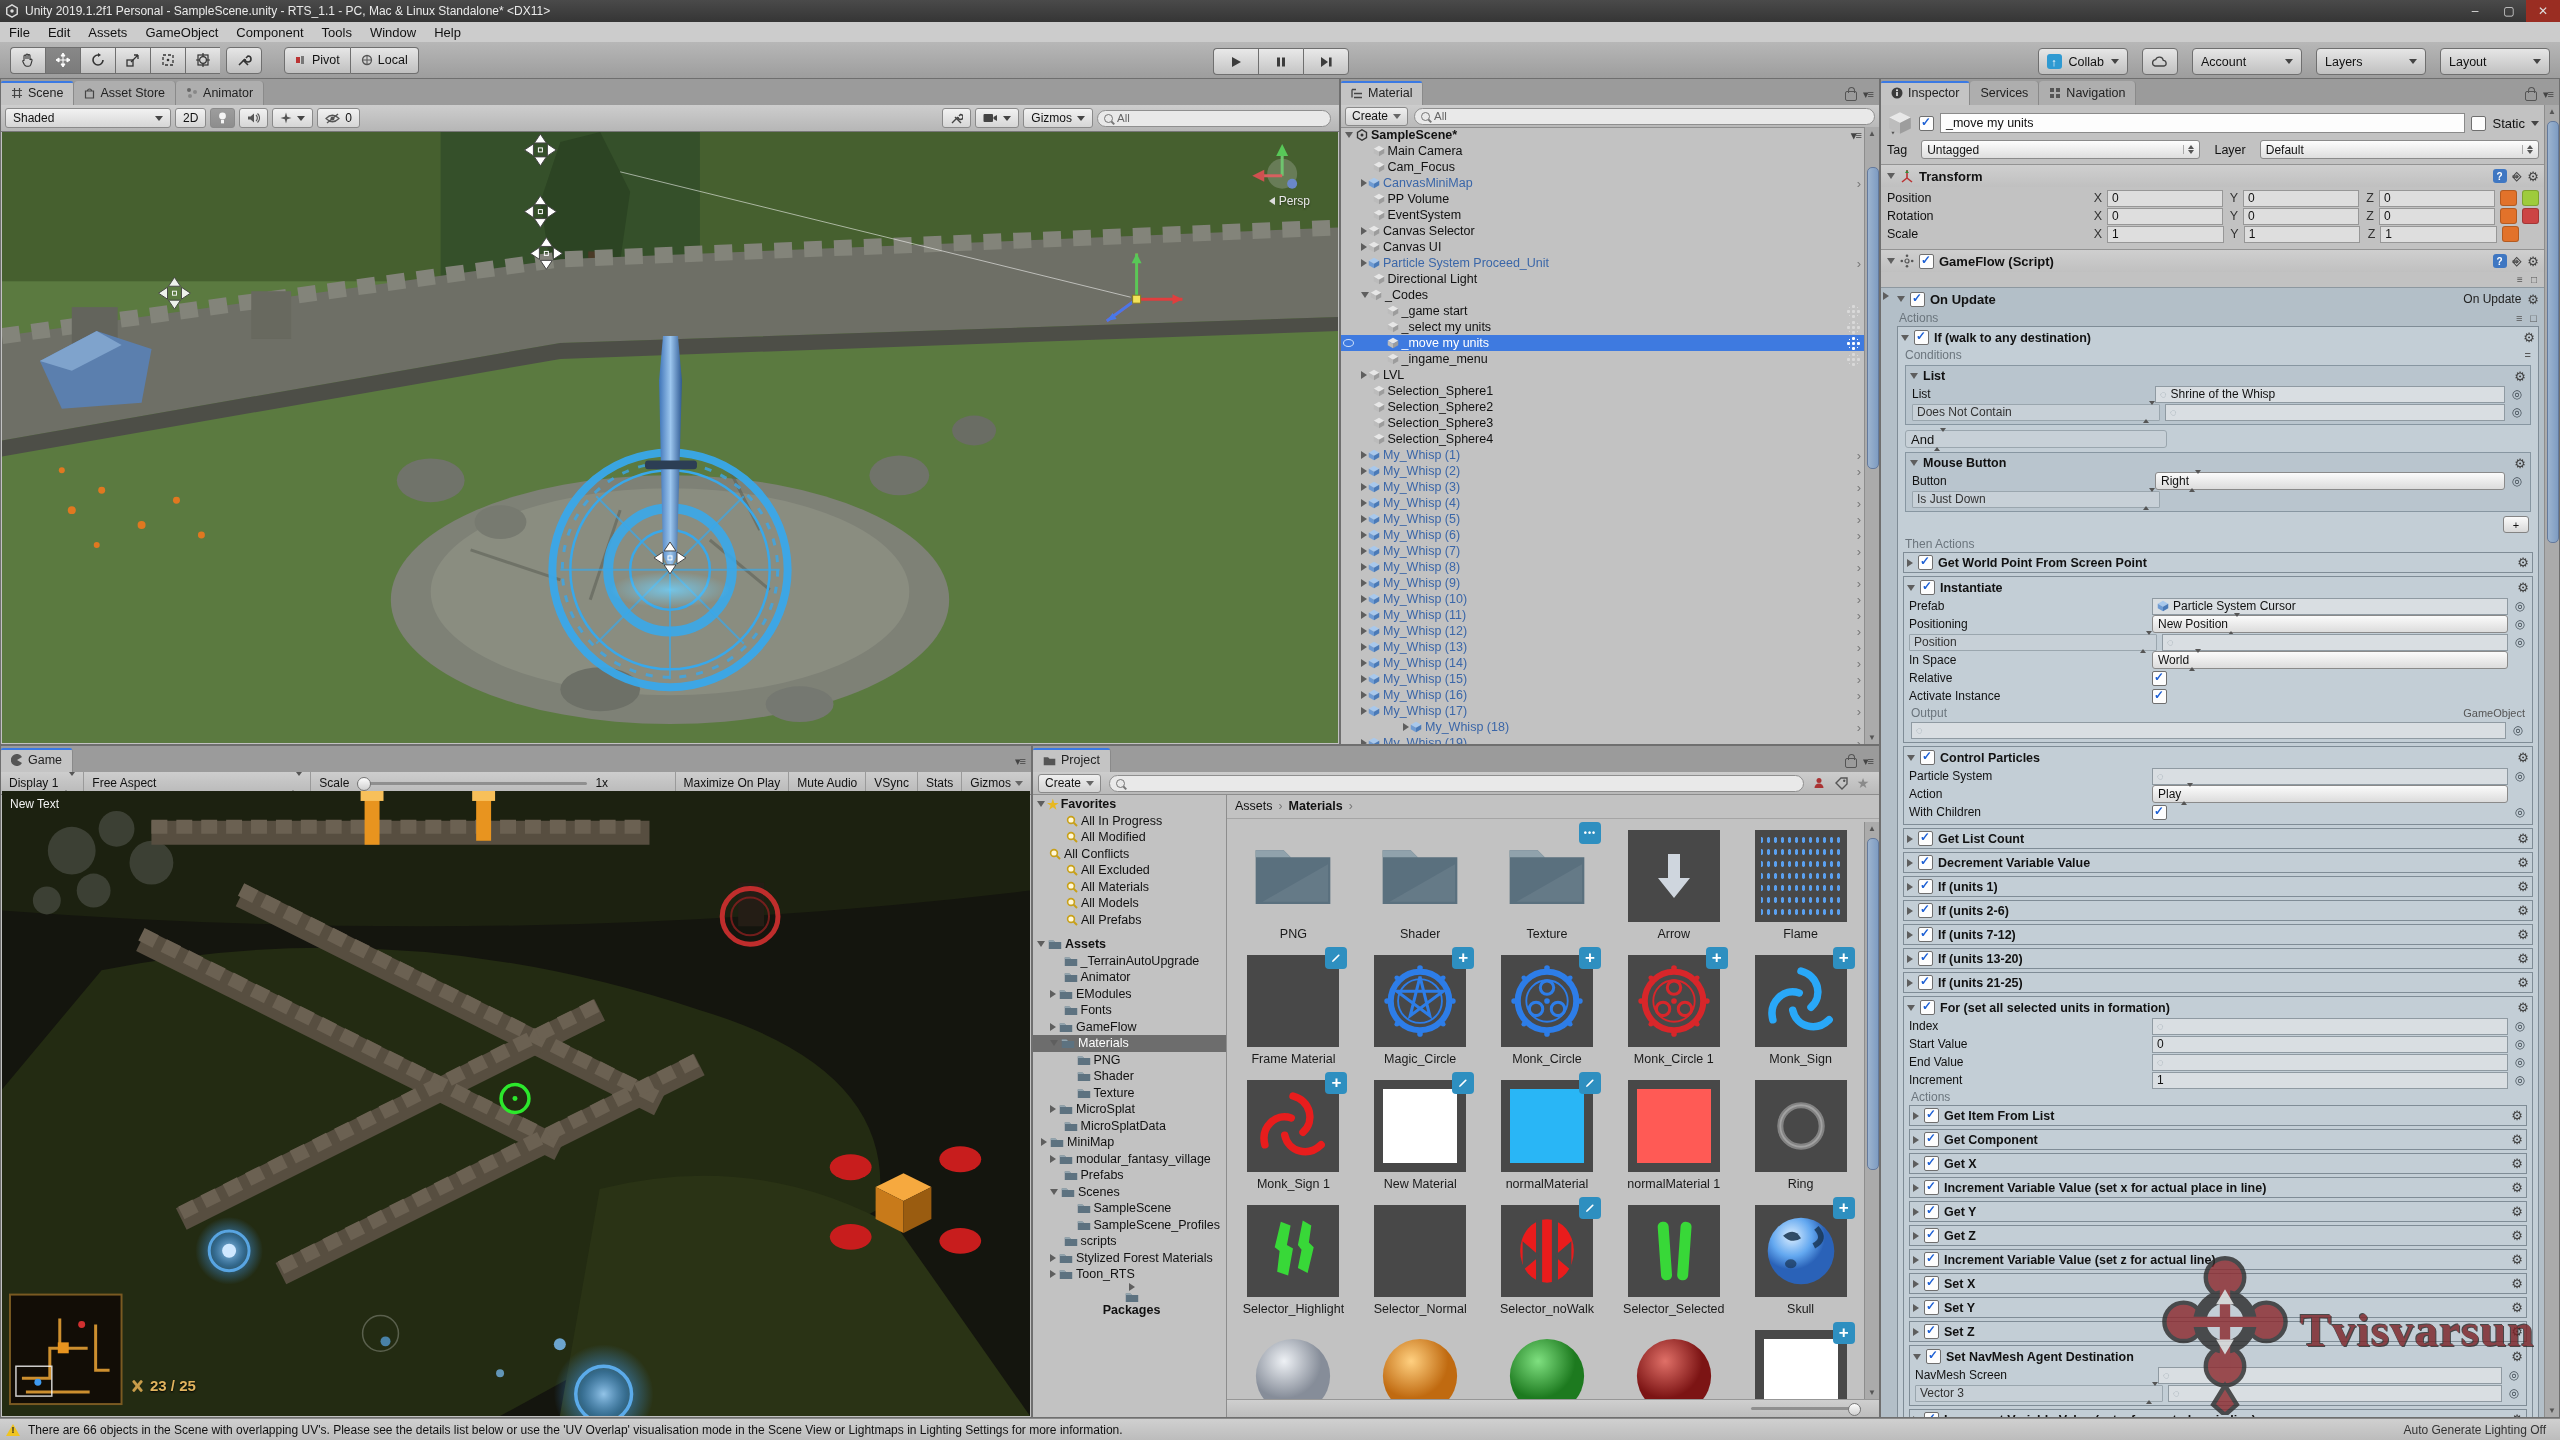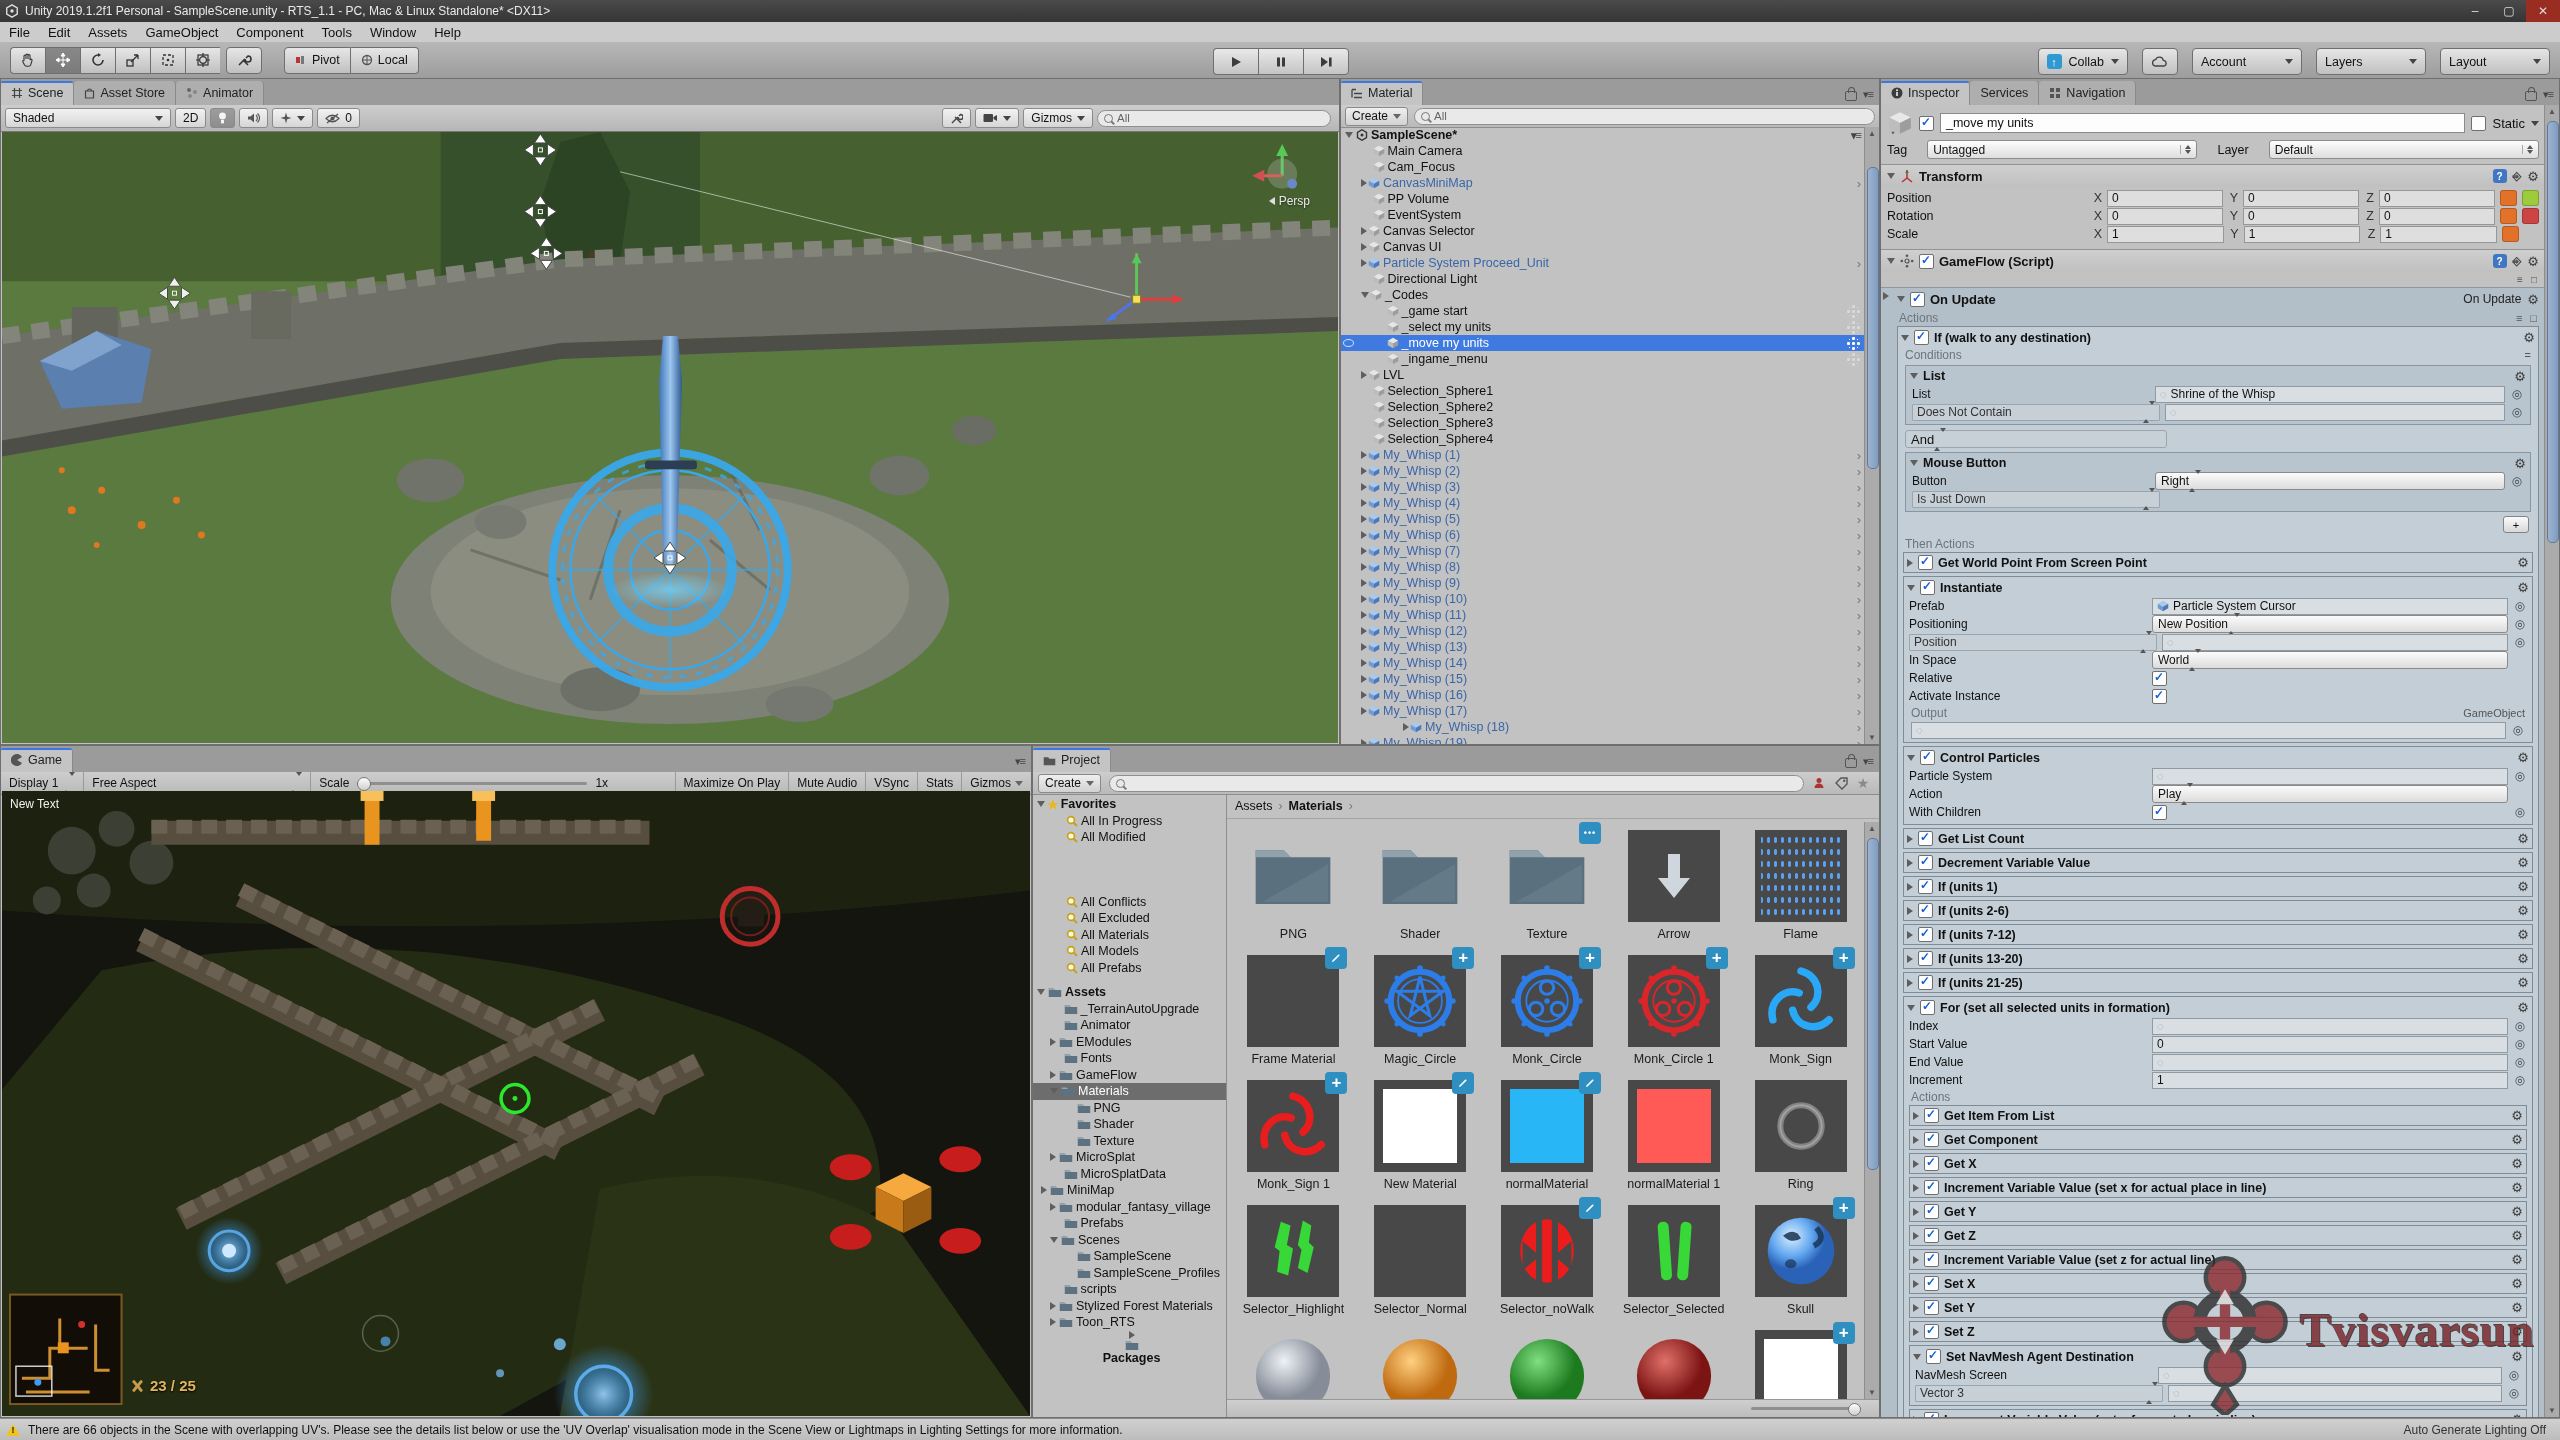--- a/index.html
+++ b/index.html
@@ -143,21 +143,21 @@
              background:linear-gradient(#fdfdfd,#cfcfcf);border:1px solid #777;}
   
   #inspector-panel{left:1880px;top:78px;width:680px;height:1340px;}
   .insp-content{position:absolute;left:0;top:26px;right:14px;bottom:0;overflow:hidden;}
   .go-head{padding:5px 6px 3px 6px;display:flex;align-items:center;gap:6px;}
   .go-cube{width:26px;height:26px;flex:none;}
   .namefield{flex:1;height:18px;background:#fdfdfd;border:1px solid #8a8a8a;display:flex;align-items:center;
              padding:0 5px;font-size:12.5px;}
   .cb{width:13px;height:13px;background:#fdfdfd;border:1px solid #6f6f6f;border-radius:2px;position:relative;flex:none;}
   .cb.on::after{content:"✓";color:#1c5fd4;font-weight:bold;font-size:12px;position:absolute;left:1px;top:-2px;}
-  .tagrow{display:flex;align-items:center;gap:20px;padding:1px 6px 5px 6px;font-size:12.5px;}
+  .tagrow{display:flex;align-items:center;gap:14px;padding:1px 6px 5px 6px;font-size:12.5px;}
   .pill{height:17px;background:linear-gradient(#fdfdfd,#dedede);border:1px solid #8a8a8a;border-radius:3px;
         display:flex;align-items:center;padding:0 5px;font-size:12px;gap:4px;}
   .pill .cap{margin-left:auto;border-left:1px solid #aaa;padding-left:4px;display:flex;flex-direction:column;gap:1px;}
   .upt{width:0;height:0;border-left:3px solid transparent;border-right:3px solid transparent;border-bottom:4px solid #555;}
   .dnt{width:0;height:0;border-left:3px solid transparent;border-right:3px solid transparent;border-top:4px solid #555;}
   .comp-head{height:22px;border-top:1px solid #939393;background:linear-gradient(#cfcfcf,#c0c0c0);
              display:flex;align-items:center;gap:5px;padding:0 6px;font-weight:bold;font-size:13px;}
   .hicons{margin-left:auto;display:flex;gap:6px;align-items:center;}
   .helpic{width:14px;height:14px;background:#3f77c2;border-radius:3px;color:#fff;font-size:10px;font-weight:bold;
           display:flex;align-items:center;justify-content:center;}
@@ -1193,21 +1193,21 @@
           </div>
           <div class="trow" style="padding-left: 30px;">
             <span class="ficon">
               <svg width="12" height="12" viewBox="0 0 12 12">
                 <circle cx="5" cy="5" r="3.4" fill="#fff8d8" stroke="#c8a018" stroke-width="1.6"></circle>
                 <path d="M7.6 7.6 L11 11" stroke="#c8a018" stroke-width="2"></path>
               </svg>
             </span>
             <span>All Modified</span>
           </div>
-          <div class="trow" style="padding-left: 30px; margin-top: 48px;">
+          <div class="trow" style="padding-left: 13px;">
             <span class="ficon">
               <svg width="12" height="12" viewBox="0 0 12 12">
                 <circle cx="5" cy="5" r="3.4" fill="#fff8d8" stroke="#c8a018" stroke-width="1.6"></circle>
                 <path d="M7.6 7.6 L11 11" stroke="#c8a018" stroke-width="2"></path>
               </svg>
             </span>
             <span>All Conflicts</span>
           </div>
           <div class="trow" style="padding-left: 30px;">
             <span class="ficon">

